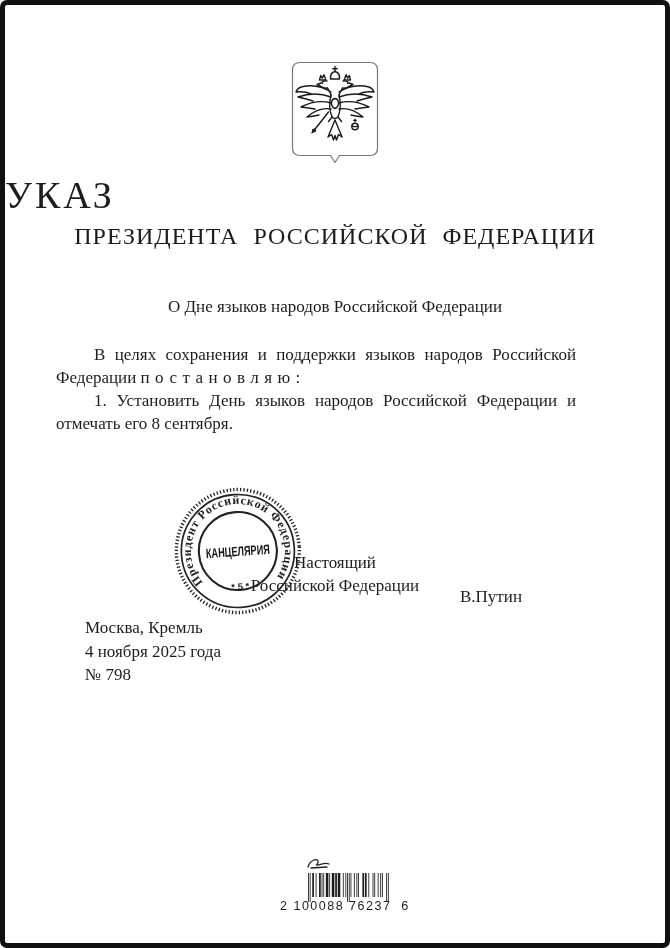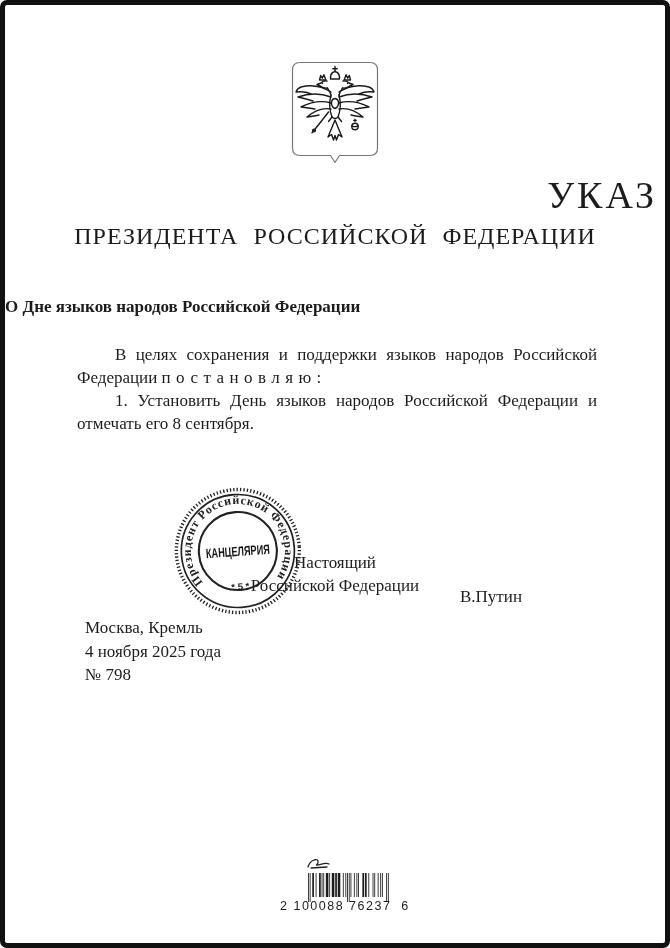--- a/index.html
+++ b/index.html
@@ -15,38 +15,39 @@
     color:#1c1c1c;
   }
   .abs { position:absolute; }
 
   
   .emblem-box { left:50%; top:56px; transform:translateX(-50%); }
 
   
   .doc-kind {
     left:0; right:8px; top:168px;
-    text-align:right;
+    text-align:left;
     font-size:38px; letter-spacing:3px;
     font-weight:400;
   }
   .doc-issuer {
     left:0; right:0; top:218px;
     text-align:center;
     font-size:24px; letter-spacing:1px; word-spacing:8px;
     font-weight:400;
   }
   .doc-title {
     left:0; right:0; top:292px;
-    font-size:17px; font-weight:bold;
+    text-align:center;
+    font-size:17px; font-weight:normal;
   }
 
   
   .body-text {
-    left:72px; top:338px; width:520px;
+    left:51px; top:338px; width:520px;
     font-size:17px; line-height:23px;
     text-align:justify;
   }
   .body-text p { margin:0; text-indent:38px; }
   .sp { letter-spacing:0.32em; }
 
   
   .stamp-wrap { left:166px; top:479px; transform:rotate(-4deg); }
   .ring-text   { font-family:"Liberation Serif", serif; font-weight:bold; font-size:12px; fill:#222222; letter-spacing:0.8px; }
   .stamp-center{ font-family:"Liberation Sans", sans-serif; font-weight:bold; font-size:13.5px; fill:#161616; }

